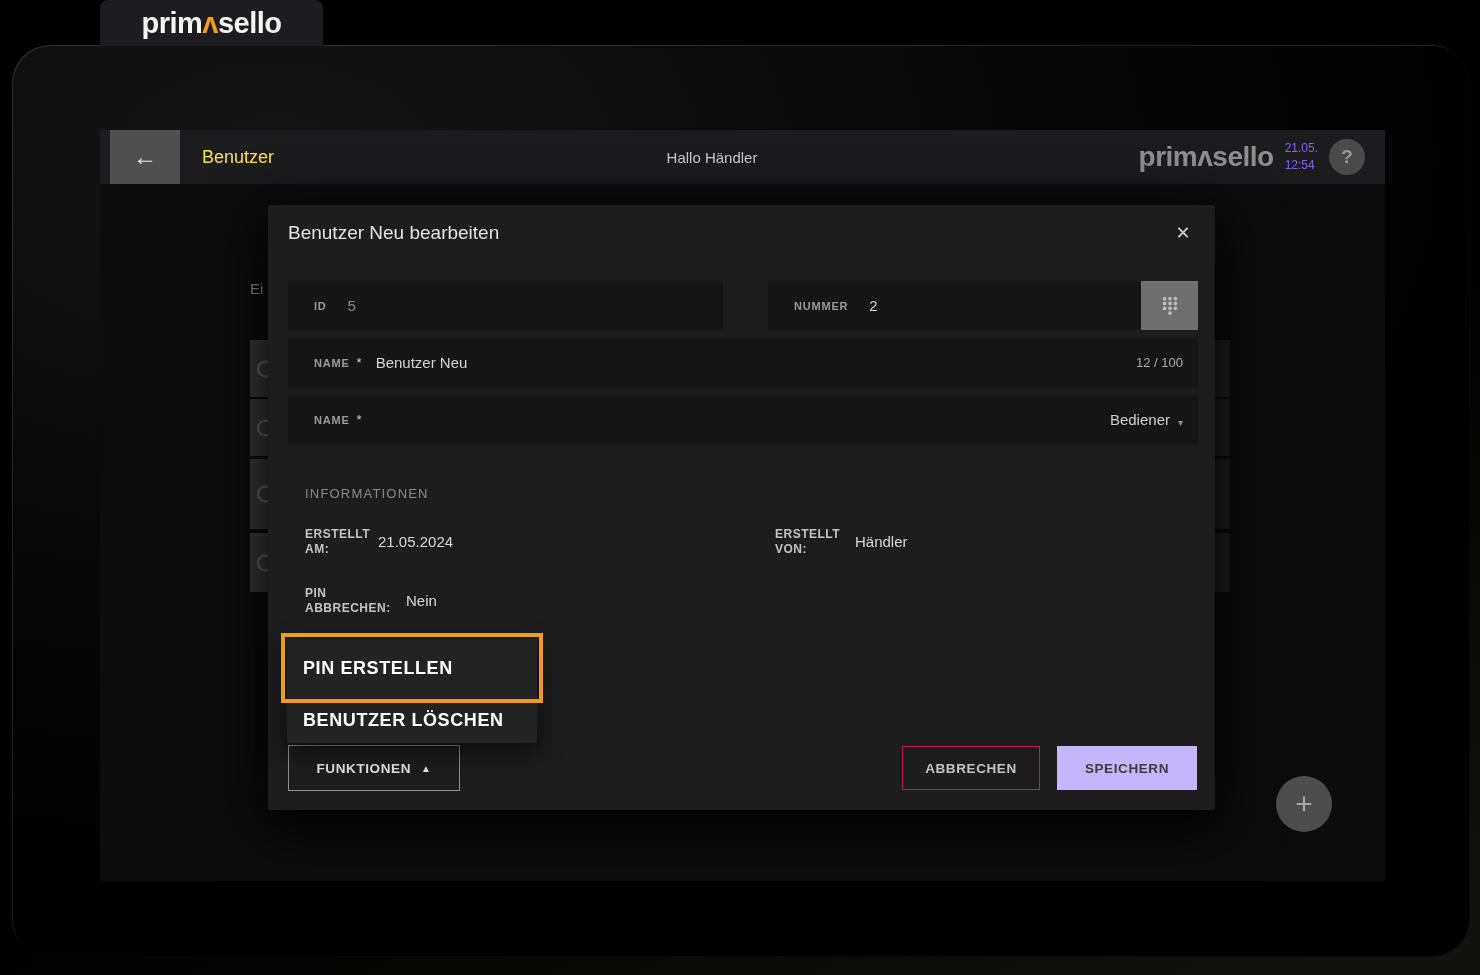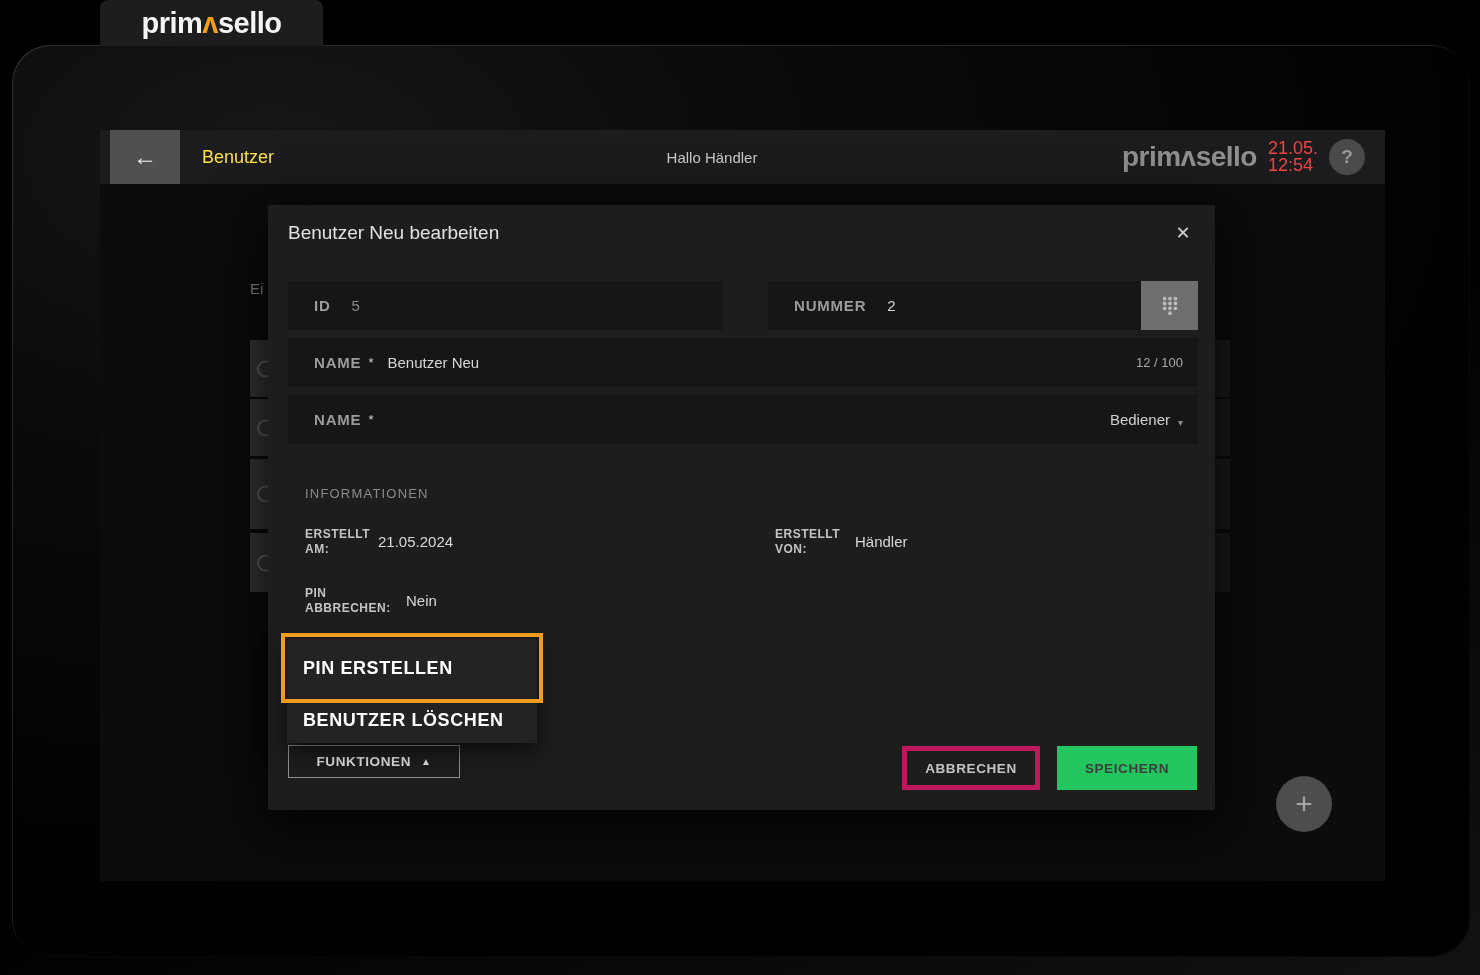--- a/index.html
+++ b/index.html
@@ -56,21 +56,21 @@
   .greeting {
     position:absolute; left:612px; top:0; height:54px; transform:translateX(-50%);
     display:flex; align-items:center; font-size:15px; color:#c9c9c9; white-space:nowrap;
   }
   .header-right {
     position:absolute; right:0; top:0; height:54px; padding-right:20px;
     display:flex; align-items:center; gap:11px;
   }
   .header-right .brand { font-size:28px; color:#8f8f8f; }
   .header-right .brand .glyph { color:#8f8f8f; }
-  .datetime { font-size:18px; color:#ef4444; line-height:17px; }
+  .datetime { font-size:12px; color:#8b5cf6; line-height:17px; }
   .help-btn {
     width:36px; height:36px; border-radius:50%; background:#4a4a4a; border:none;
     color:#999; font-size:19px; font-weight:700; cursor:pointer;
     display:flex; align-items:center; justify-content:center;
   }
 
   
   .content-dim {
     position:absolute; left:0; top:54px; width:1285px; height:697px;
     background:rgba(0,0,0,0.38); z-index:1;
@@ -103,21 +103,21 @@
   .close-btn {
     position:absolute; right:16px; top:12px; width:32px; height:32px;
     background:none; border:none; color:#cfcfcf; font-size:18px; cursor:pointer;
   }
 
   .field {
     position:absolute; height:49px; background:#161616;
     display:flex; align-items:center; padding:0 15px 0 26px;
   }
   .field-label {
-    font-size:15px; font-weight:700; color:#9b9b9b; letter-spacing:0.8px; white-space:nowrap;
+    font-size:11px; font-weight:700; color:#9b9b9b; letter-spacing:0.8px; white-space:nowrap;
   }
   .required { font-size:13px; color:#cfcfcf; margin-left:7px; }
   .field-value { font-size:15px; color:#d6d6d6; margin-left:21px; }
   .field-id    { left:20px;  top:76px;  width:435px; }
   .field-id .field-value { color:#8a8a8a; }
   .field-nummer{ left:500px; top:76px;  width:373px; }
   .keypad-btn {
     position:absolute; left:873px; top:76px; width:57px; height:49px;
     background:#6f6f6f; border:none; cursor:pointer;
     display:flex; align-items:center; justify-content:center;
@@ -158,31 +158,31 @@
   .menu-item.highlighted { height:58px; outline:4px solid #F09C1C; outline-offset:2px; }
   .menu-item.plain { height:46px; }
 
   
   .btn {
     position:absolute; display:flex; align-items:center; justify-content:center;
     font-family:"Liberation Sans", sans-serif; font-size:13.5px; font-weight:700;
     letter-spacing:0.6px; cursor:pointer;
   }
   .funktionen-btn {
-    left:20px; top:540px; width:172px; height:33px;
+    left:20px; top:540px; width:172px; height:46px;
     background:transparent; border:1px solid #8f8f8f; color:#e0e0e0; gap:10px;
   }
   .caret-up { font-size:10px; color:#e0e0e0; }
   .cancel-btn {
     left:634px; top:541px; width:138px; height:44px;
-    background:transparent; border:5px solid #be185d; color:#c4c4c4;
+    background:transparent; border:1px solid #be185d; color:#c4c4c4;
   }
   .save-btn {
     left:789px; top:541px; width:140px; height:44px;
-    background:#22c55e; border:none; color:#3d3d3d;
+    background:#c4b5fd; border:none; color:#3d3d3d;
   }
 
   
   .fab {
     position:absolute; left:1176px; top:646px; width:56px; height:56px;
     border-radius:50%; background:#4d4d4d; border:none; z-index:4;
     color:#a5a5a5; font-size:30px; font-weight:300; cursor:pointer;
     display:flex; align-items:center; justify-content:center; line-height:1;
   }
 </style>

